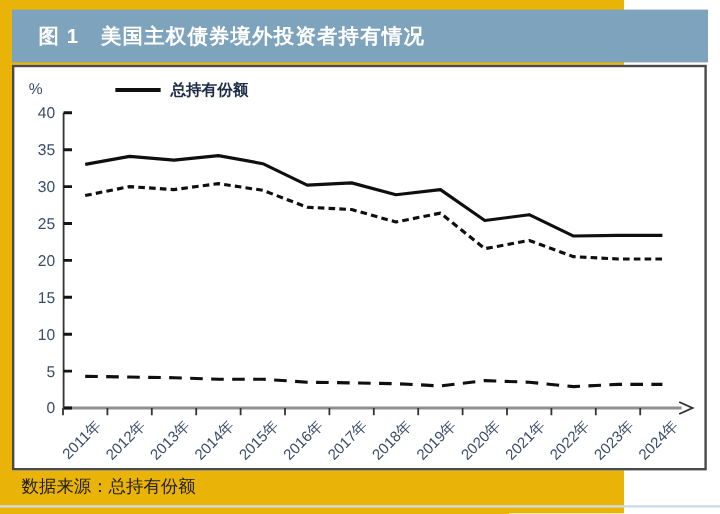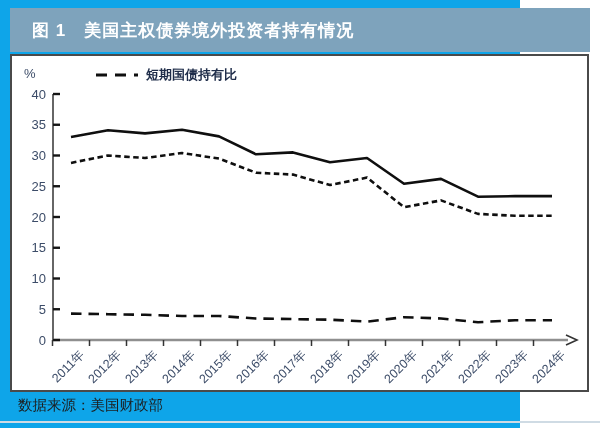--- a/index.html
+++ b/index.html
@@ -1,17 +1,17 @@
 <!DOCTYPE html>
 <html><head>
 <meta charset="utf-8">
 <style>
   html,body{margin:0;padding:0;background:#ffffff;width:600px;height:428px;overflow:hidden;
     font-family:"Liberation Sans","DejaVu Sans",sans-serif;}
-  .stage{position:relative;width:520px;height:428px;background:#0ea5e9;}
+  .stage{position:relative;width:520px;height:428px;background:#eab308;}
   .header-bar{position:absolute;left:10px;top:8px;width:580px;height:44px;background:#7EA3BC;
     display:flex;align-items:center;box-sizing:border-box;padding-left:22px;}
   .header-title{color:#ffffff;font-size:17px;font-weight:bold;letter-spacing:1px;}
   .chart-box{position:absolute;left:10px;top:54px;width:575px;height:334px;background:#ffffff;
     border:2px solid #4a4a4a;box-sizing:content-box;}
   .plot-svg{position:absolute;left:0;top:0;}
   .legend{position:absolute;left:84px;top:10px;display:flex;align-items:center;gap:26px;}
   .legend-item{display:flex;align-items:center;gap:8px;}
   .legend-label{font-size:13px;font-weight:bold;color:#1e2c49;white-space:nowrap;}
   .xlabel{position:absolute;top:291px;white-space:nowrap;font-size:12.5px;color:#3c4c68;
@@ -64,39 +64,39 @@
         <line x1="410.5" y1="284" x2="410.5" y2="290" stroke="#333333" stroke-width="1.5"></line>
         <line x1="447.5" y1="284" x2="447.5" y2="290" stroke="#333333" stroke-width="1.5"></line>
         <line x1="484.5" y1="284" x2="484.5" y2="290" stroke="#333333" stroke-width="1.5"></line>
         <line x1="521.5" y1="284" x2="521.5" y2="290" stroke="#333333" stroke-width="1.5"></line>
         <polyline points="59,81.0 96,74.3 133,77.4 170,73.7 207,80.4 244,98.3 281,96.4 318,106.3 355,102.0 392,127.8 429,122.9 466,140.7 503,140.1 540,140.1" fill="none" stroke="#0F0F0F" stroke-width="2.6" stroke-linejoin="round" stroke-linecap="butt"></polyline>
         <polyline points="59,106.9 96,99.5 133,102.0 170,97.0 207,102.6 244,116.7 281,118.6 318,129.0 355,121.6 392,151.2 429,144.4 466,157.9 503,159.8 540,159.8" fill="none" stroke="#0F0F0F" stroke-width="2.6" stroke-linejoin="round" stroke-linecap="butt" stroke-dasharray="5.5 3.5"></polyline>
         <polyline points="59,257.6 96,258.2 133,258.8 170,260.0 207,260.0 244,262.5 281,263.1 318,263.7 355,265.6 392,261.2 429,262.5 466,266.2 503,264.3 540,264.3" fill="none" stroke="#0F0F0F" stroke-width="2.6" stroke-linejoin="round" stroke-linecap="butt" stroke-dasharray="10.5 7"></polyline>
       </svg>
     <div class="legend" id="legend">
         <div class="legend-item">
-          <svg width="42" height="8">
-            <line x1="0" x2="42" y1="4" y2="4" stroke="#0F0F0F" stroke-width="3.2" stroke-dasharray="11 8"></line>
+          <svg width="38" height="8">
+            <line x1="0" x2="38" y1="4" y2="4" stroke="#0F0F0F" stroke-width="3.2"></line>
           </svg>
-          <span class="legend-label">短期国债持有比</span>
+          <span class="legend-label">总持有份额</span>
         </div>
       </div>
     <div id="xlabels">
         <span class="xlabel" style="right: 511px;">2011年</span>
         <span class="xlabel" style="right: 474px;">2012年</span>
         <span class="xlabel" style="right: 437px;">2013年</span>
         <span class="xlabel" style="right: 400px;">2014年</span>
         <span class="xlabel" style="right: 363px;">2015年</span>
         <span class="xlabel" style="right: 326px;">2016年</span>
         <span class="xlabel" style="right: 289px;">2017年</span>
         <span class="xlabel" style="right: 252px;">2018年</span>
         <span class="xlabel" style="right: 215px;">2019年</span>
         <span class="xlabel" style="right: 178px;">2020年</span>
         <span class="xlabel" style="right: 141px;">2021年</span>
         <span class="xlabel" style="right: 104px;">2022年</span>
         <span class="xlabel" style="right: 67px;">2023年</span>
         <span class="xlabel" style="right: 30px;">2024年</span>
       </div>
   </div>
 
-  <div class="footer">数据来源：美国财政部</div>
+  <div class="footer">数据来源：总持有份额</div>
   <div class="bottom-rule"></div>
 </div>
 
 </body></html>

